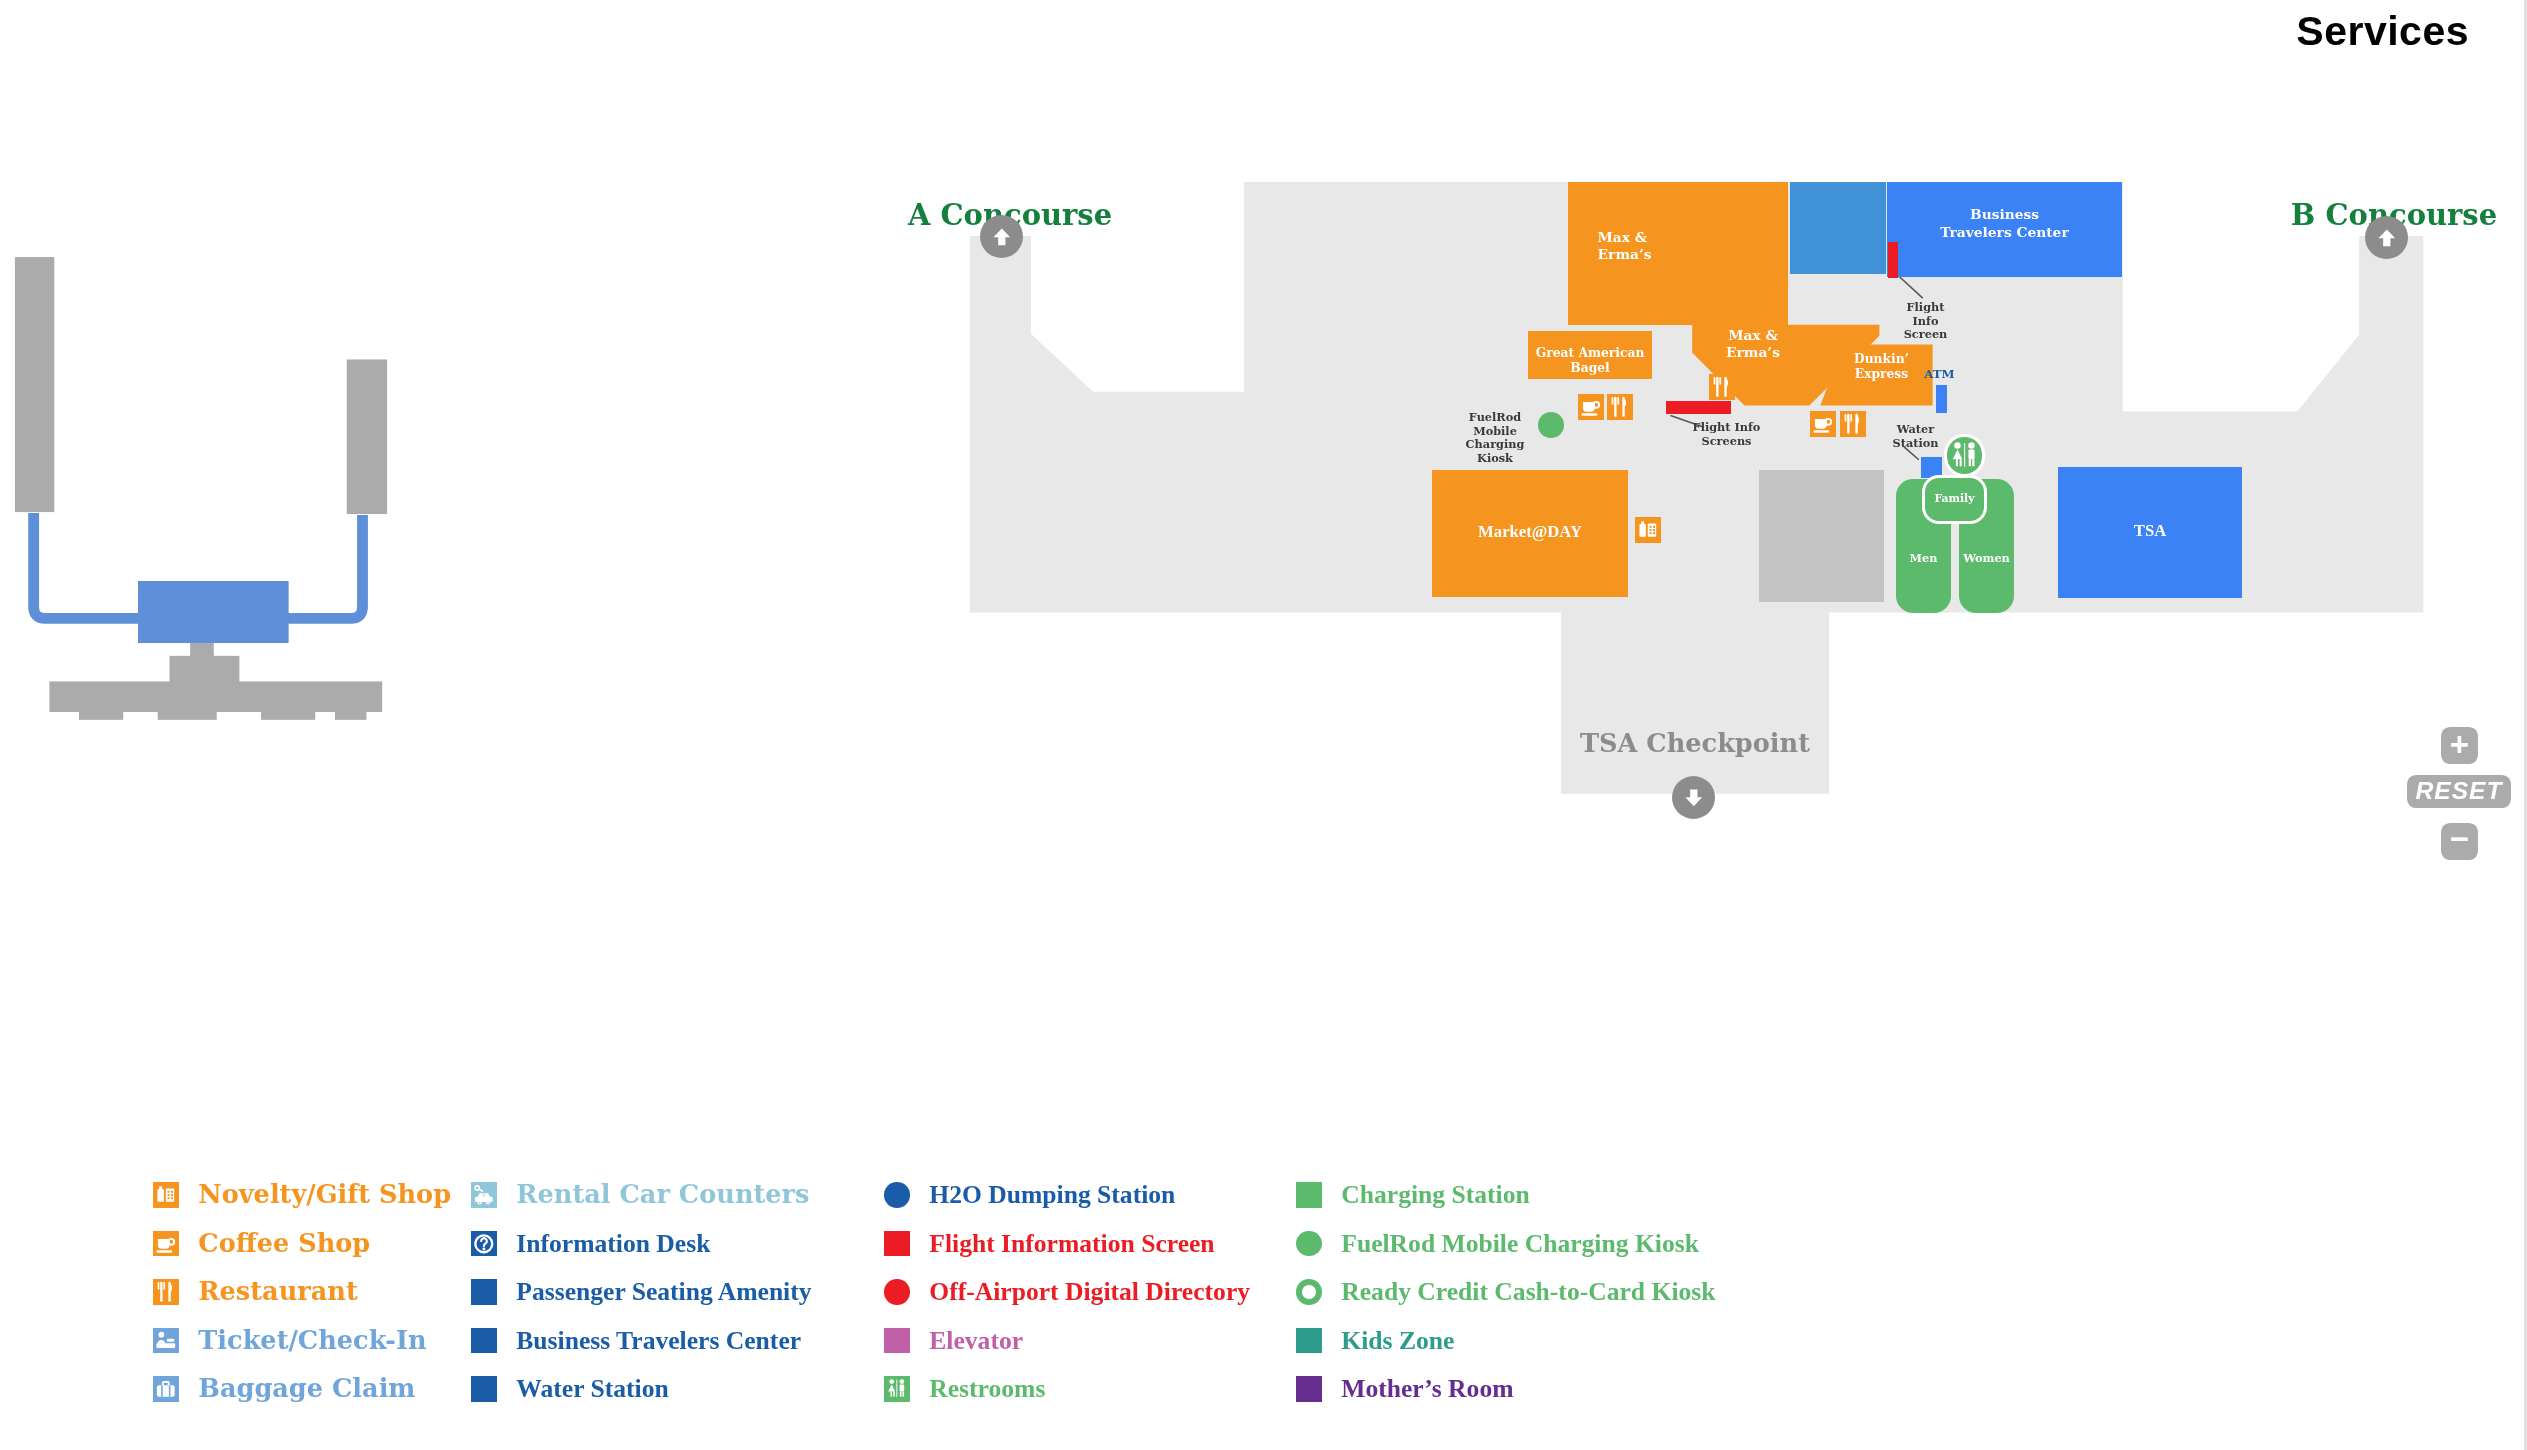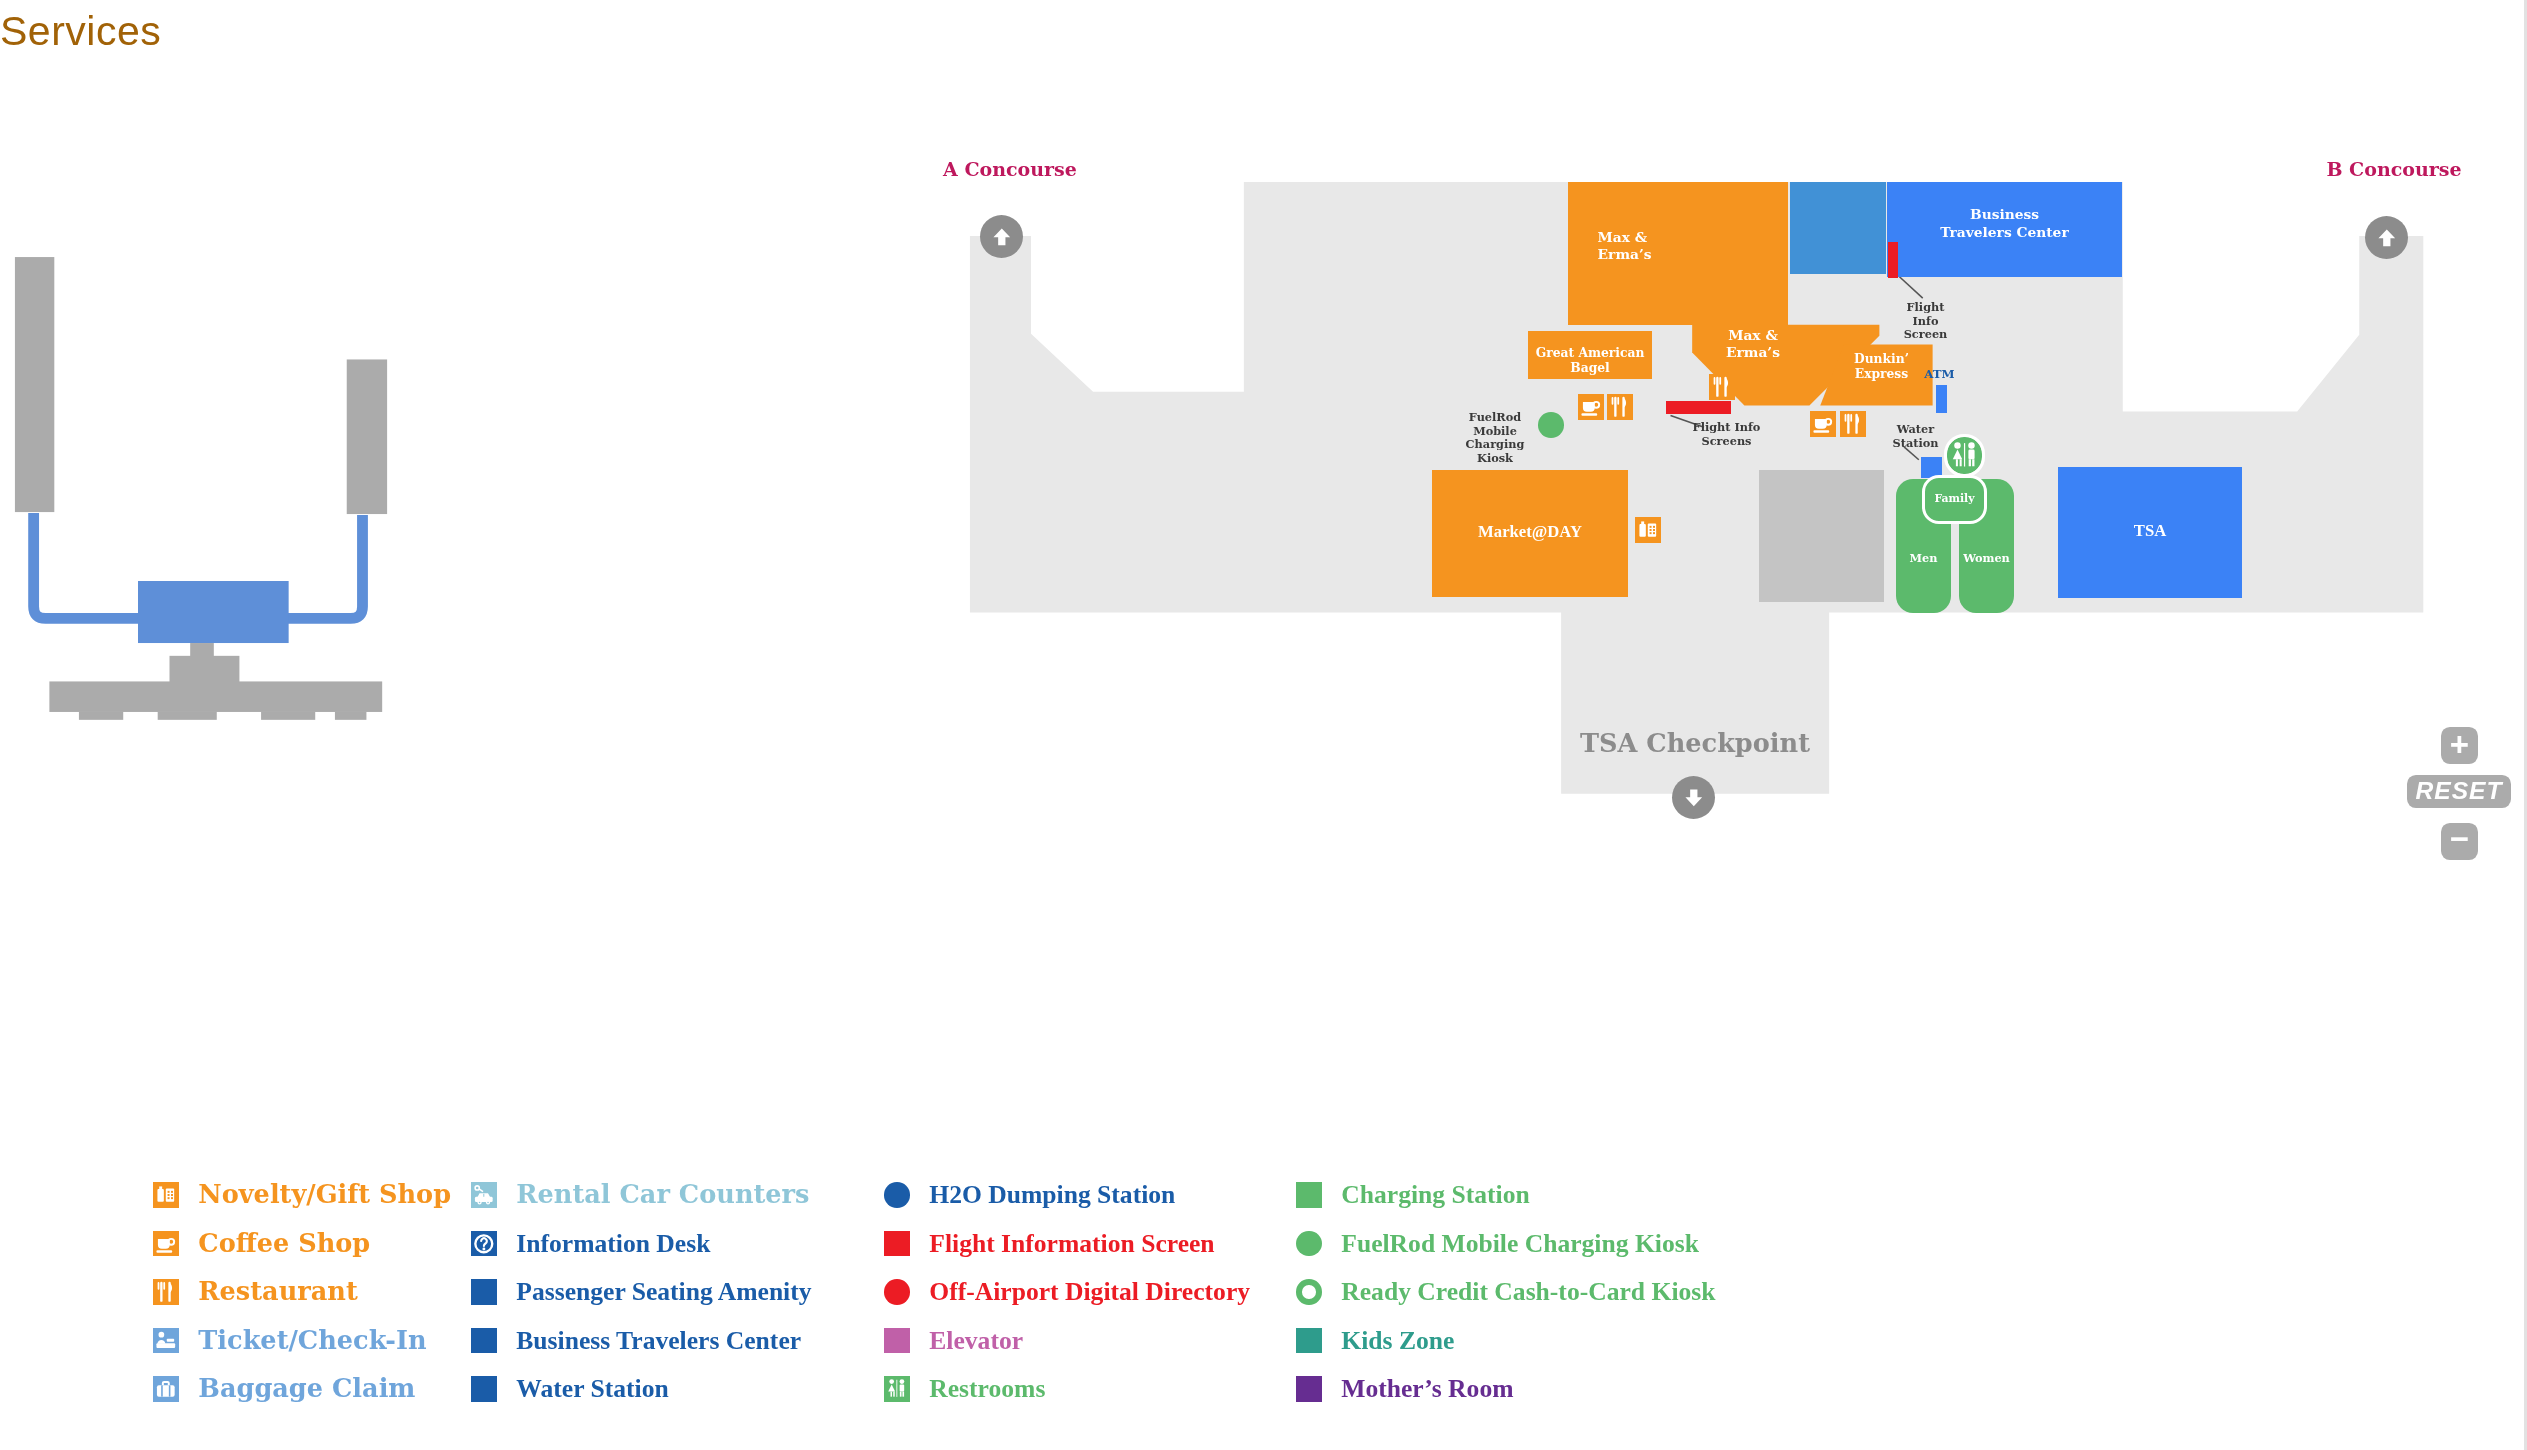--- a/index.html
+++ b/index.html
@@ -4,26 +4,26 @@
 <style>
   html,body{margin:0;padding:0;background:#fff;}
   .screen{position:relative;width:2528px;height:1450px;background:#ffffff;overflow:hidden;
           font-family:"Liberation Sans",sans-serif;}
   .slab{font-family:"DejaVu Serif",serif;font-weight:bold;}
   .serif{font-family:"Liberation Serif",serif;font-weight:bold;}
   .pre{white-space:pre-line;}
   .abs{position:absolute;}
 
   
-  .title{position:absolute;left:0;right:59px;top:7.9px;text-align:left;
-         font-size:41px;font-weight:normal;color:#a16207;letter-spacing:0.5px;}
+  .title{position:absolute;left:0;right:59px;top:7.9px;text-align:right;
+         font-size:41px;font-weight:bold;color:#000000;letter-spacing:0.5px;}
   .subtitle{position:absolute;left:49px;top:116px;font-size:32.5px;font-weight:bold;color:#17789D;}
 
   
-  .conc{position:absolute;width:246px;text-align:center;font-size:19px;color:#be185d;}
+  .conc{position:absolute;width:246px;text-align:center;font-size:29px;color:#15803d;margin-top:40px;}
 
   
   .map{position:absolute;left:965px;top:167px;width:1478px;height:690px;}
   .map svg.layer{position:absolute;left:0;top:0;}
   .blk{position:absolute;}
   .orangebg{background:#F5941F;}
   .dbluebg{background:#3b82f6;}
   .lbluebg{background:#4191D6;}
   .graybg{background:#C9C9C9;}
   .gray2bg{background:#C4C4C4;}

